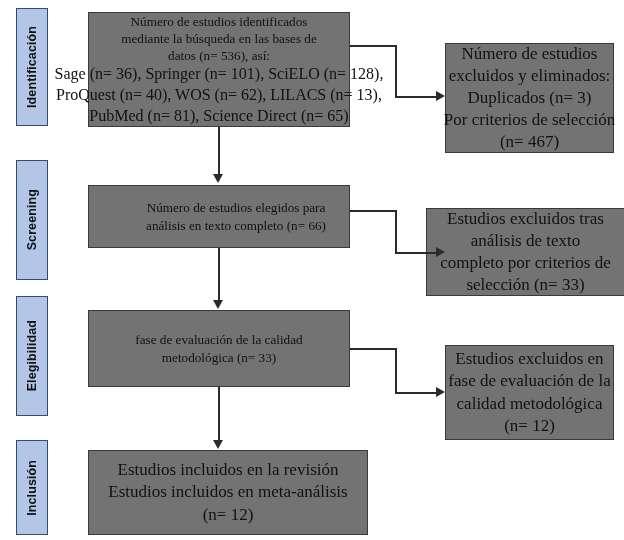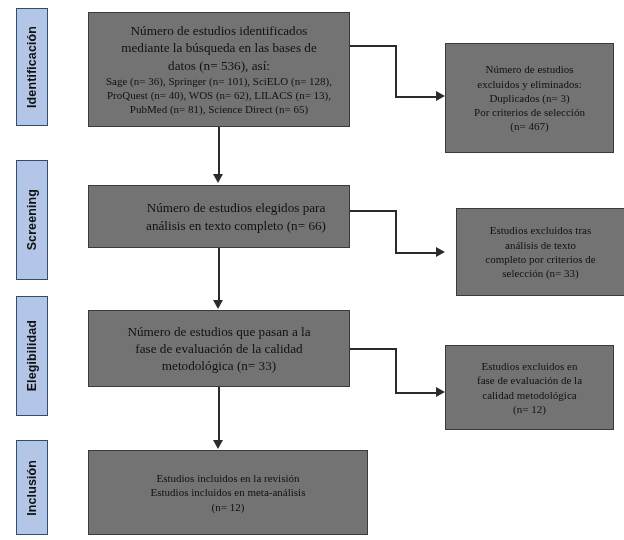--- a/index.html
+++ b/index.html
@@ -51,22 +51,22 @@
     color: #111111;
     padding: 3px 6px;
     font-family: Liberation Serif, serif;
   }
   .flow-box .ln {
     display: block;
     line-height: 1.30;
     white-space: nowrap;
   }
   .ln.big   { font-size: 13.2px; }
-  .ln.small { font-size: 11px; }
-  .ln.mid   { font-size: 11px; }
+  .ln.small { font-size: 16px; }
+  .ln.mid   { font-size: 17px; }
 
   
   .hline, .vline {
     position: absolute;
     background: #2b2b2b;
   }
   .hline { height: 1.6px; }
   .vline { width: 1.6px; }
 
   .arrow-down {
@@ -113,47 +113,46 @@
     <span class="ln small">ProQuest (n= 40), WOS (n= 62), LILACS (n= 13),</span>
     <span class="ln small">PubMed (n= 81), Science Direct (n= 65)</span>
   </div>
 
   <div class="flow-box" style="left:88px; top:185px; width:262px; height:63px;padding-left:40px;">
     <span class="ln big">Número de estudios elegidos para</span>
     <span class="ln big">análisis en texto completo (n= 66)</span>
   </div>
 
   <div class="flow-box" style="left:88px; top:310px; width:262px; height:77px;">
-    <span class="ln big">Número de estudios que pasan a la</span>
     <span class="ln big">fase de evaluación de la calidad</span>
     <span class="ln big">metodológica (n= 33)</span>
   </div>
 
   <div class="flow-box" style="left:88px; top:450px; width:280px; height:85px;">
     <span class="ln mid">Estudios incluidos en la revisión</span>
     <span class="ln mid">Estudios incluidos en meta-análisis</span>
     <span class="ln mid">(n= 12)</span>
   </div>
 
   <div class="flow-box" style="left:445px; top:43px; width:169px; height:110px;">
     <span class="ln mid">Número de estudios</span>
     <span class="ln mid">excluidos y eliminados:</span>
     <span class="ln mid">Duplicados (n= 3)</span>
     <span class="ln mid">Por criterios de selección</span>
     <span class="ln mid">(n= 467)</span>
   </div>
 
-  <div class="flow-box" style="left:456px; top:208px; width:169px; height:88px;">
+  <div class="flow-box" style="left:426px; top:208px; width:199px; height:88px;">
     <span class="ln mid">Estudios excluidos tras</span>
     <span class="ln mid">análisis de texto</span>
     <span class="ln mid">completo por criterios de</span>
     <span class="ln mid">selección (n= 33)</span>
   </div>
 
-  <div class="flow-box" style="left:445px; top:345px; width:169px; height:85px;">
+  <div class="flow-box" style="left:445px; top:345px; width:169px; height:95px;">
     <span class="ln mid">Estudios excluidos en</span>
     <span class="ln mid">fase de evaluación de la</span>
     <span class="ln mid">calidad metodológica</span>
     <span class="ln mid">(n= 12)</span>
   </div>
 
   <div class="vline" style="left:218px; top:127px; height:49px;"></div>
   <div class="arrow-down" style="left:213px; top:174px;"></div>
 
   <div class="vline" style="left:218px; top:248px; height:55px;"></div>

